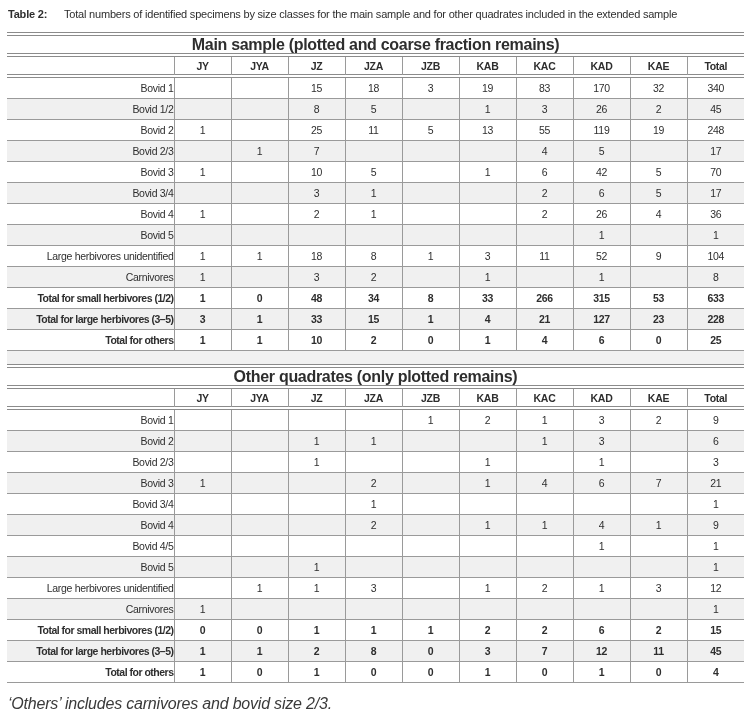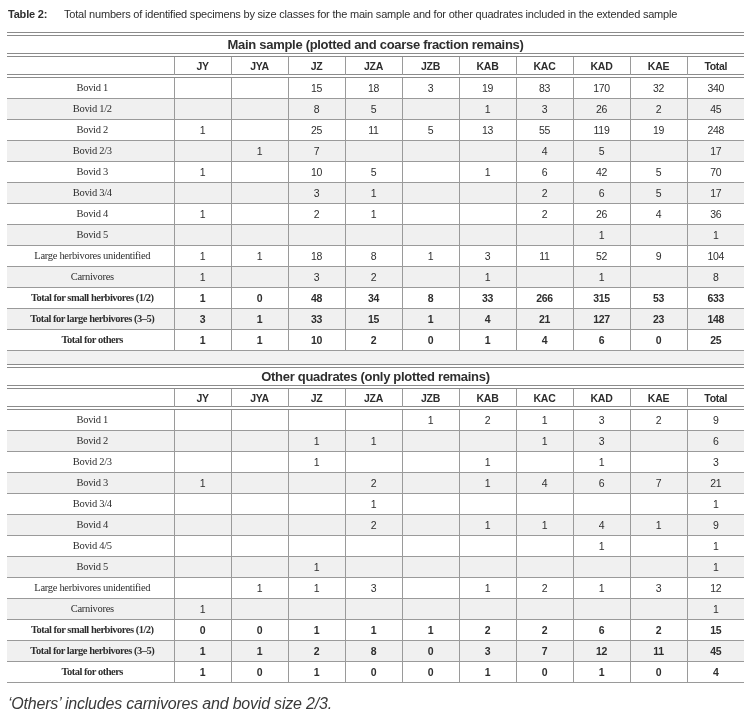--- a/index.html
+++ b/index.html
@@ -11,26 +11,26 @@
   .page{padding:8px 7px 0 7px;}
   .caption{display:flex;font-size:11px;line-height:13px;margin:0 0 11px 1px;letter-spacing:-0.2px;}
   .caption .lab{font-weight:bold;width:56px;flex:none;}
   .caption .txt{white-space:nowrap;}
   .top-rule{height:2px;border-top:1px solid #8b8b8b;border-bottom:1px solid #8b8b8b;width:737px;}
   table.t{
     border-collapse:collapse;table-layout:fixed;width:737px;
     border-bottom:1px solid #9a9a9a;font-size:10.5px;letter-spacing:-0.3px;
   }
   table.t td{padding:0;white-space:nowrap;line-height:12px;}
-  .section-row td{height:17px;text-align:center;font-weight:bold;font-size:13px;}
+  .section-row td{height:17px;text-align:center;font-weight:bold;font-size:16px;}
   .rule-row td{height:2px;border-top:1px solid #8b8b8b;border-bottom:1px solid #8b8b8b;background:#fff;}
   .header-row td{height:17px;text-align:center;font-weight:bold;}
   table.t .num{border-left:1px solid #9a9a9a;text-align:center;}
   .data-row td{border-top:1px solid #9a9a9a;height:20px;}
-  .data-row .label{text-align:center;padding-left:4px;font-family:Liberation Serif, serif;}
+  .data-row .label{text-align:right;padding-left:4px;}
   .data-row.shaded{background:#f0f0f0;padding-left:16px;}
   .data-row.total{font-weight:bold;}
   .data-row.total .label{letter-spacing:-0.5px;margin-top:32px;}
   .gap-strip{height:13px;background:#f1f1f1;width:737px;}
   .footnote{font-style:italic;font-size:16px;margin:12px 0 0 1px;letter-spacing:-0.2px;color:#3a3a3a;}
 </style>
 </head>
 <body>
 
 <div class="page">
@@ -225,21 +225,21 @@
           <td class="label">Total for large herbivores (3–5)</td>
           <td class="num">3</td>
           <td class="num">1</td>
           <td class="num">33</td>
           <td class="num">15</td>
           <td class="num">1</td>
           <td class="num">4</td>
           <td class="num">21</td>
           <td class="num">127</td>
           <td class="num">23</td>
-          <td class="num">148</td>
+          <td class="num">228</td>
         </tr>
         <tr class="data-row total">
           <td class="label">Total for others</td>
           <td class="num">1</td>
           <td class="num">1</td>
           <td class="num">10</td>
           <td class="num">2</td>
           <td class="num">0</td>
           <td class="num">1</td>
           <td class="num">4</td>

